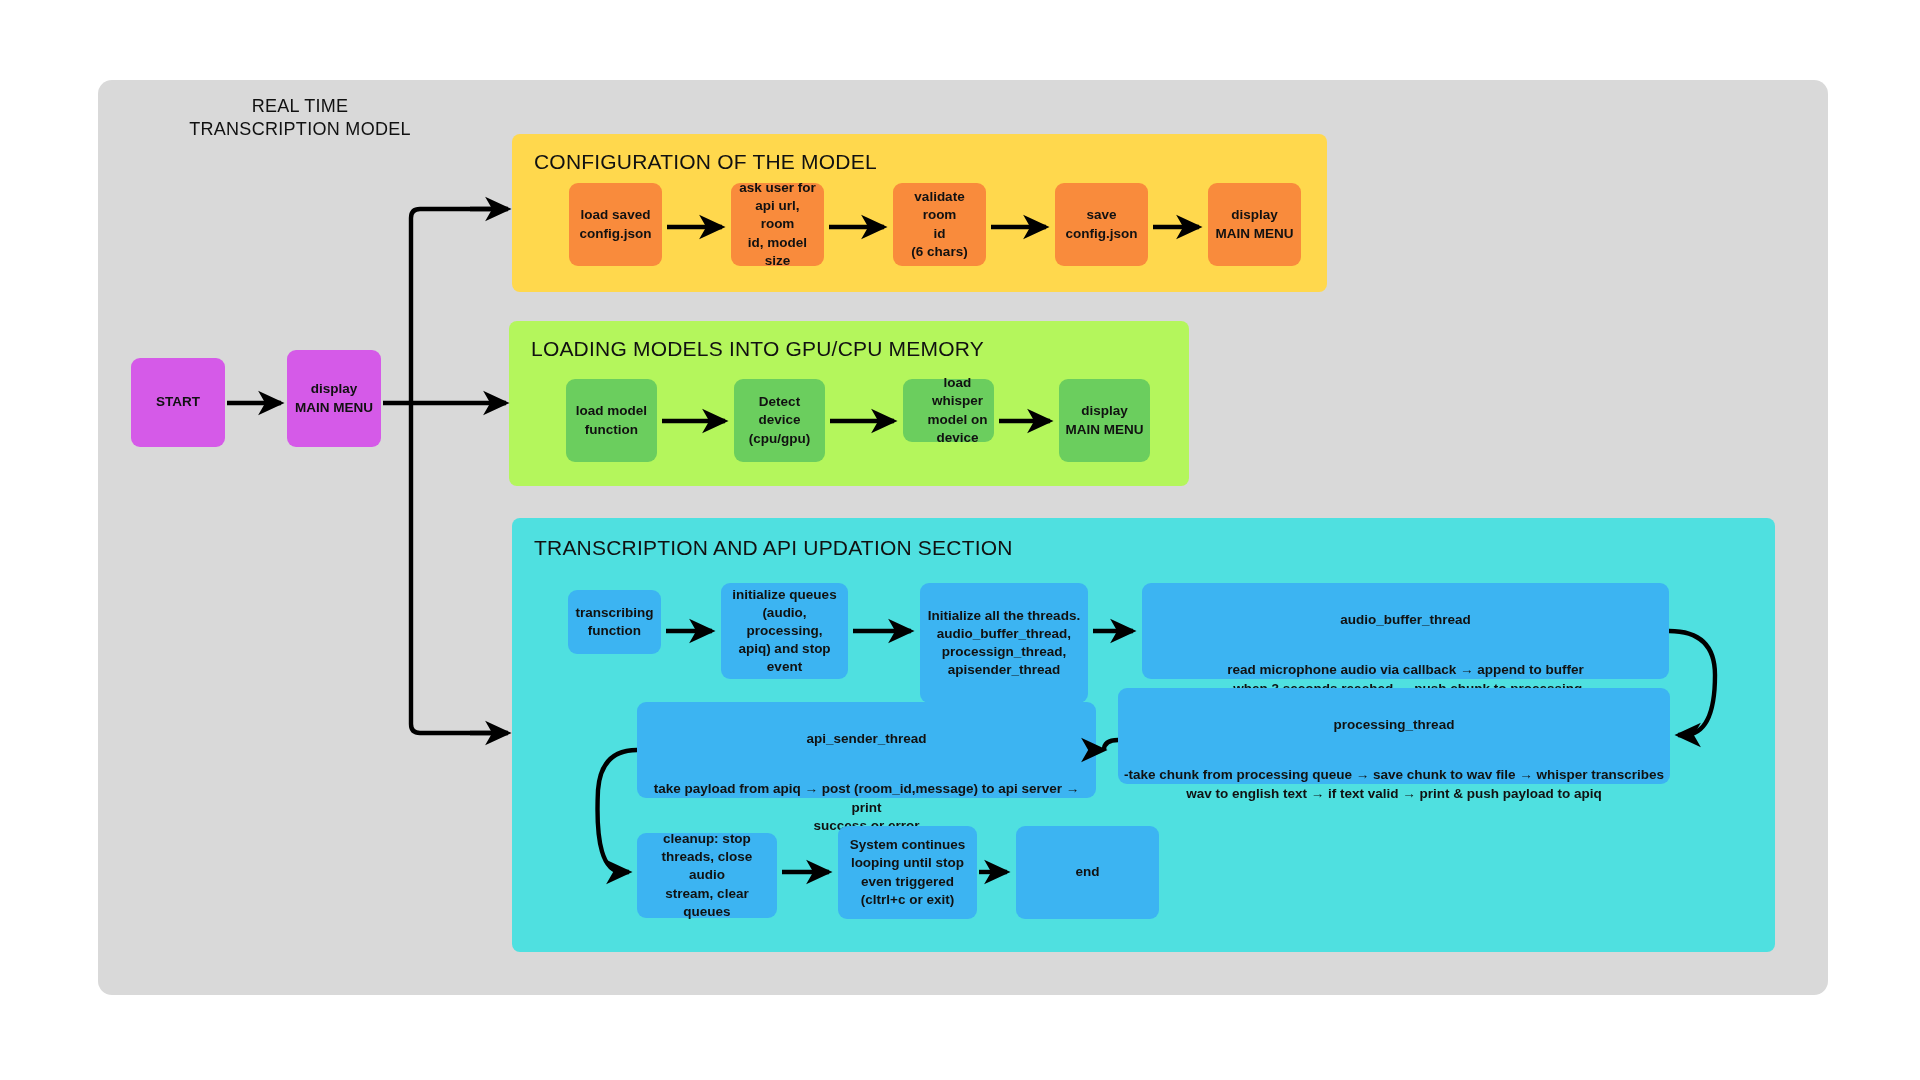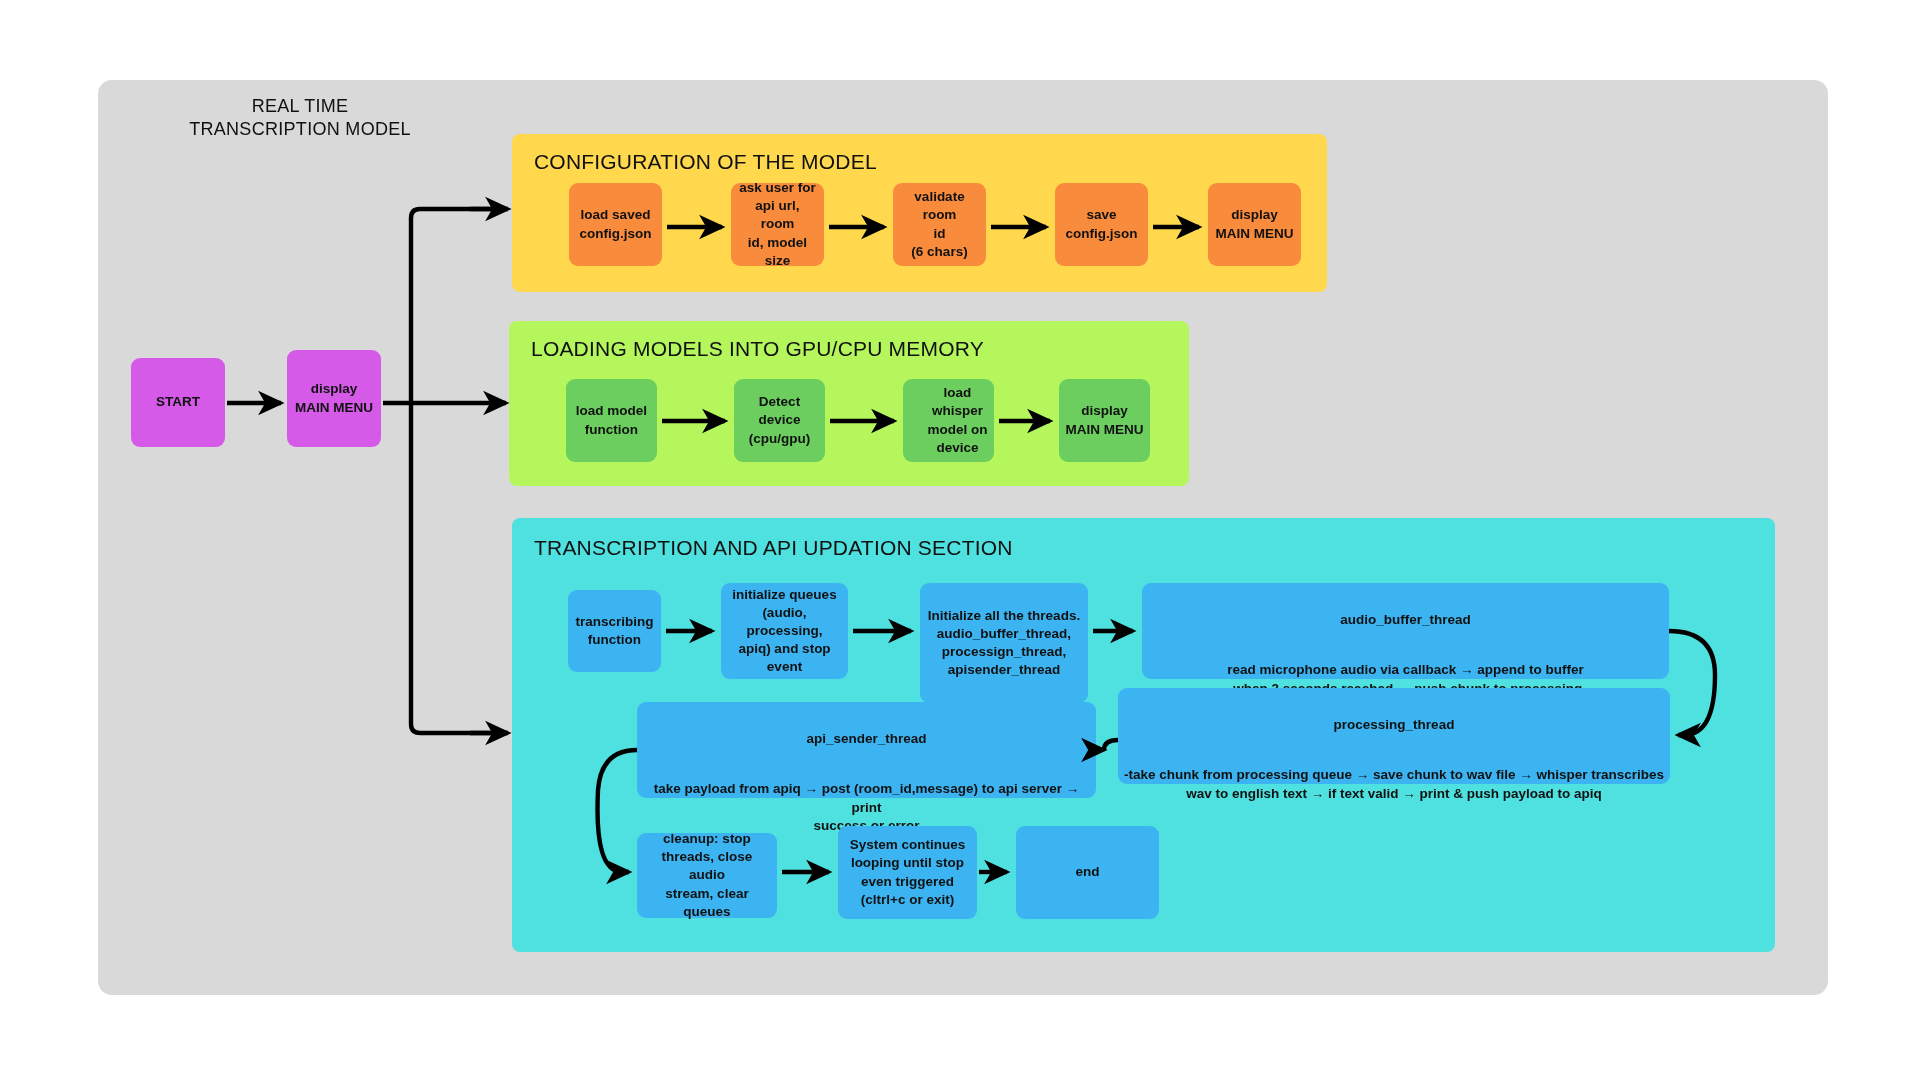--- a/index.html
+++ b/index.html
@@ -125,31 +125,31 @@
 MAIN MENU</div>
 
   <div class="panel" id="panel-models">
     <div class="panel-title">LOADING MODELS INTO GPU/CPU MEMORY</div>
   </div>
 
   <div class="node green" style="left:566px; top:379px; width:91px; height:83px;">load model
 function</div>
   <div class="node green" style="left:734px; top:379px; width:91px; height:83px;">Detect device
 (cpu/gpu)</div>
-  <div class="node green" style="left:903px; top:379px; width:91px; height:83px;padding-left:24px;">load whisper
+  <div class="node green" style="left:903px; top:379px; width:91px; height:63px;padding-left:24px;">load whisper
 model on
 device</div>
   <div class="node green" style="left:1059px; top:379px; width:91px; height:83px;">display
 MAIN MENU</div>
 
   <div class="panel" id="panel-transcription">
     <div class="panel-title">TRANSCRIPTION AND API UPDATION SECTION</div>
   </div>
 
-  <div class="node blue" style="left:568px; top:590px; width:93px; height:82px;">transcribing
+  <div class="node blue" style="left:568px; top:590px; width:93px; height:64px;">transcribing
 function</div>
   <div class="node blue" style="left:721px; top:583px; width:127px; height:96px;">initialize queues
 (audio, processing,
 apiq) and stop
 event</div>
   <div class="node blue" style="left:920px; top:583px; width:168px; height:120px;">Initialize all the threads.
 audio_buffer_thread,
 processign_thread,
 apisender_thread</div>
 

